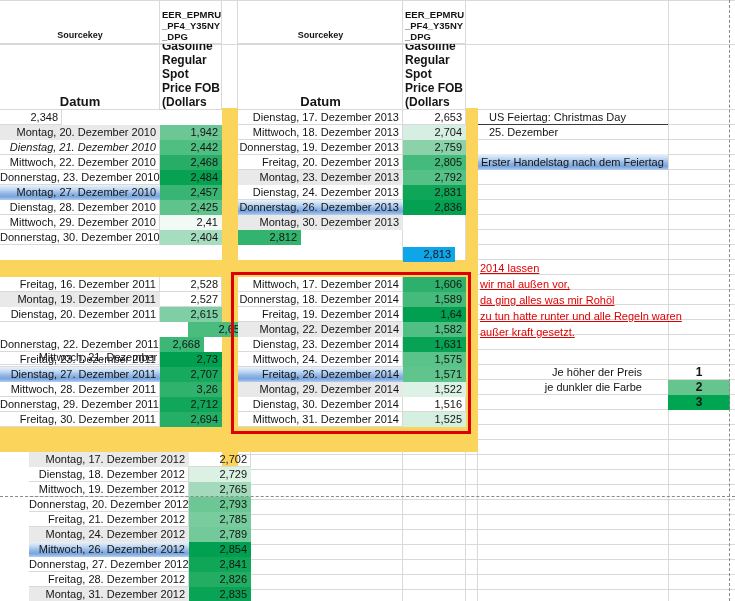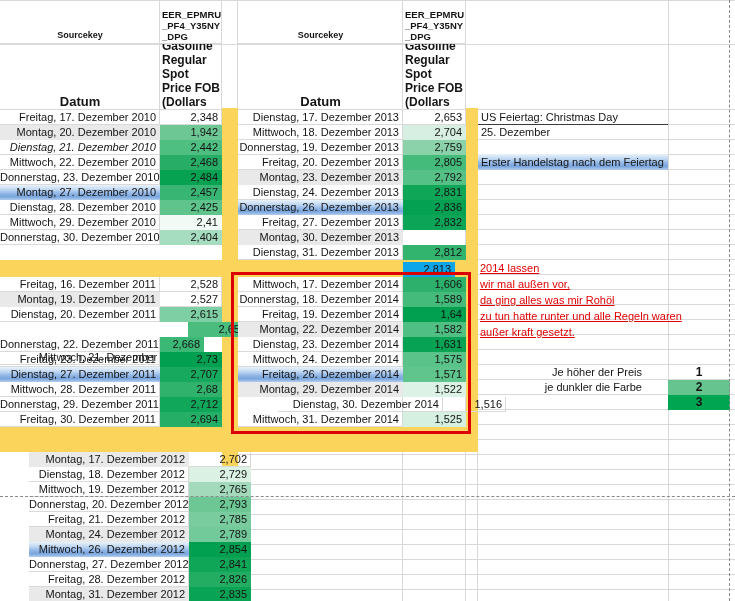--- a/index.html
+++ b/index.html
@@ -25,21 +25,21 @@
   .fill-gray{background:#e9e9e9;}
   .fill-blue{background:linear-gradient(180deg,#e9f2fb 0%,#c4daf3 28%,#8fb5e6 58%,#7aa5dc 78%,#b2cdef 100%);}
   
   .hcell{box-sizing:border-box;position:absolute;z-index:2;box-shadow:inset 0 -1px #d9d9d9, inset -1px 0 #d9d9d9;background:transparent;}
   .skey{font-weight:bold;font-size:9px;display:flex;align-items:flex-end;justify-content:center;padding-bottom:4px;}
   .skeyval{font-weight:bold;font-size:9.5px;line-height:11px;white-space:pre-line;display:flex;align-items:flex-end;padding:0 0 2px 2px;}
   .datum{font-weight:bold;font-size:13px;display:flex;align-items:flex-end;justify-content:center;padding-bottom:1px;}
   .gascell{overflow:hidden;}
   .gas-inner{position:absolute;bottom:1px;left:2px;font-weight:bold;font-size:12px;line-height:14px;white-space:pre-line;}
   
-  .rp-text{position:absolute;z-index:3;font-size:11px;line-height:15px;padding-left:3px;box-sizing:border-box;white-space:nowrap;}
+  .rp-text{position:absolute;z-index:3;font-size:11px;line-height:15px;padding-left:11px;box-sizing:border-box;white-space:nowrap;}
   .holiday{border-bottom:1px solid #3a3a3a;}
   .bluebar{position:absolute;z-index:3;font-size:11px;line-height:16px;padding-left:3px;box-sizing:border-box;white-space:nowrap;
     background:linear-gradient(180deg,#e9f2fb 0%,#c4daf3 28%,#8fb5e6 58%,#7aa5dc 78%,#b2cdef 100%);}
   .note-line{position:absolute;z-index:3;font-size:11px;line-height:16px;color:#e00000;text-decoration:underline;white-space:nowrap;}
   .legend-label{position:absolute;z-index:3;font-size:11px;line-height:15px;text-align:right;box-sizing:border-box;padding-right:26px;white-space:nowrap;}
   .legend-cell{position:absolute;z-index:3;width:62px;height:15px;line-height:15px;font-size:12px;font-weight:bold;text-align:center;box-sizing:border-box;}
   
   #red-box{position:absolute;left:231px;top:272px;width:240px;height:162px;border:3px solid #dd0000;z-index:5;box-sizing:border-box;}
   
   .dash-h{position:absolute;left:0;top:496px;width:735px;height:0;border-top:1px dashed #8a8a8a;z-index:6;}
@@ -89,21 +89,20 @@
   <div class="hcell gascell" style="left:403px;top:44px;width:63px;height:66px;">
     <div class="gas-inner">Gasoline
 Regular
 Spot
 Price FOB
 (Dollars</div>
   </div>
 
   <div class="block" id="t1b0" style="left:0;top:110px;">
       <div class="row">
-        <div class="cell date nofill" style="width: 160px;">Freitag, 17. Dezember 2010</div>
         <div class="cell val nofill" style="width: 62px;">2,348</div>
       </div>
       <div class="row">
         <div class="cell date fill-gray" style="width: 160px;">Montag, 20. Dezember 2010</div>
         <div class="cell val" style="width: 62px; background: rgb(108, 199, 149);">1,942</div>
       </div>
       <div class="row">
         <div class="cell date nofill" style="width: 160px; font-style: italic;">Dienstag, 21. Dezember 2010</div>
         <div class="cell val" style="width: 62px; background: rgb(79, 190, 129);">2,442</div>
       </div>
@@ -156,21 +155,21 @@
       <div class="row">
         <div class="cell date nofill" style="width: 160px;">Freitag, 23. Dezember 2011</div>
         <div class="cell val" style="width: 62px; background: rgb(0, 160, 80);">2,73</div>
       </div>
       <div class="row">
         <div class="cell date fill-blue" style="width: 160px;">Dienstag, 27. Dezember 2011</div>
         <div class="cell val" style="width: 62px; background: rgb(23, 169, 94);">2,707</div>
       </div>
       <div class="row">
         <div class="cell date nofill" style="width: 160px;">Mittwoch, 28. Dezember 2011</div>
-        <div class="cell val" style="width: 62px; background: rgb(48, 178, 109);">2,68</div>
+        <div class="cell val" style="width: 62px; background: rgb(48, 178, 109);">3,26</div>
       </div>
       <div class="row">
         <div class="cell date nofill" style="width: 160px;">Donnerstag, 29. Dezember 2011</div>
         <div class="cell val" style="width: 62px; background: rgb(16, 167, 90);">2,712</div>
       </div>
       <div class="row">
         <div class="cell date nofill" style="width: 160px;">Freitag, 30. Dezember 2011</div>
         <div class="cell val" style="width: 62px; background: rgb(37, 174, 101);">2,694</div>
       </div>
     </div>
@@ -239,29 +238,24 @@
       </div>
       <div class="row">
         <div class="cell date nofill" style="width: 165px;">Dienstag, 24. Dezember 2013</div>
         <div class="cell val" style="width: 63px; background: rgb(15, 166, 88);">2,831</div>
       </div>
       <div class="row">
         <div class="cell date fill-blue" style="width: 165px;">Donnerstag, 26. Dezember 2013</div>
         <div class="cell val" style="width: 63px; background: rgb(5, 161, 82);">2,836</div>
       </div>
       <div class="row">
-        <div class="cell date nofill" style="width: 165px;">Freitag, 27. Dezember 2013</div>
-        <div class="cell val" style="width: 63px; background: rgb(12, 165, 87);">2,832</div>
-      </div>
-      <div class="row">
         <div class="cell date fill-gray" style="width: 165px;">Montag, 30. Dezember 2013</div>
         <div class="cell val" style="width: 52px; background: #0ea5e9; margin-top: 32px;">2,813</div>
       </div>
       <div class="row">
-        <div class="cell date nofill" style="width: 165px;">Dienstag, 31. Dezember 2013</div>
         <div class="cell val" style="width: 63px; background: rgb(50, 179, 110);">2,812</div>
       </div>
     </div>
   <div class="block" id="t2b1" style="left:238px;top:277px;">
       <div class="row">
         <div class="cell date nofill" style="width: 165px;">Mittwoch, 17. Dezember 2014</div>
         <div class="cell val" style="width: 63px; background: rgb(45, 176, 107);">1,606</div>
       </div>
       <div class="row">
         <div class="cell date nofill" style="width: 165px;">Donnerstag, 18. Dezember 2014</div>
@@ -285,21 +279,21 @@
       </div>
       <div class="row">
         <div class="cell date fill-blue" style="width: 165px;">Freitag, 26. Dezember 2014</div>
         <div class="cell val" style="width: 63px; background: rgb(96, 197, 141);">1,571</div>
       </div>
       <div class="row">
         <div class="cell date fill-gray" style="width: 165px;">Montag, 29. Dezember 2014</div>
         <div class="cell val" style="width: 63px; background: rgb(221, 242, 231);">1,522</div>
       </div>
       <div class="row">
-        <div class="cell date nofill" style="width: 165px; margin-left: 40px;">Dienstag, 30. Dezember 2014</div>
+        <div class="cell date nofill" style="width: 165px;">Dienstag, 30. Dezember 2014</div>
         <div class="cell val nofill" style="width: 63px;">1,516</div>
       </div>
       <div class="row">
         <div class="cell date nofill" style="width: 165px;">Mittwoch, 31. Dezember 2014</div>
         <div class="cell val" style="width: 63px; background: rgb(213, 239, 225);">1,525</div>
       </div>
     </div>
 
   <div id="red-box"></div>
 

